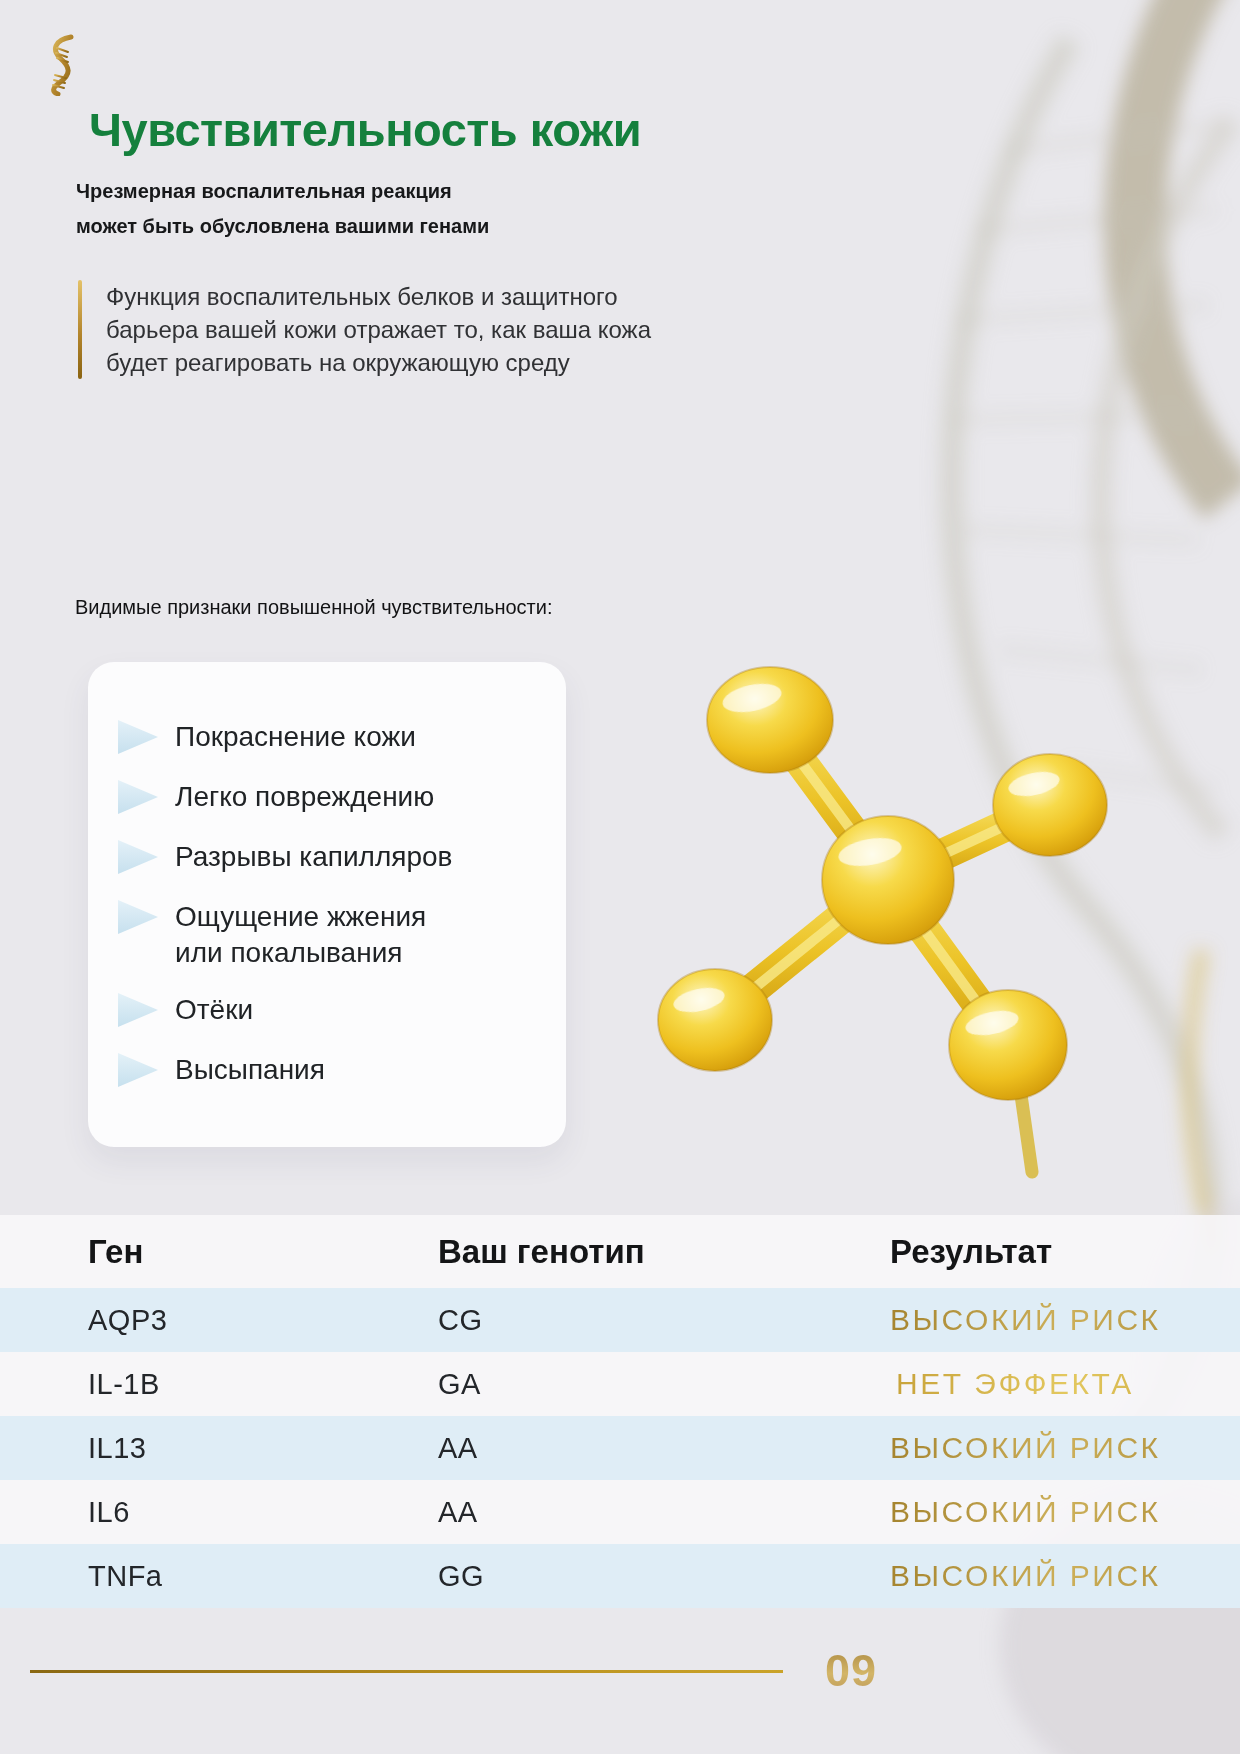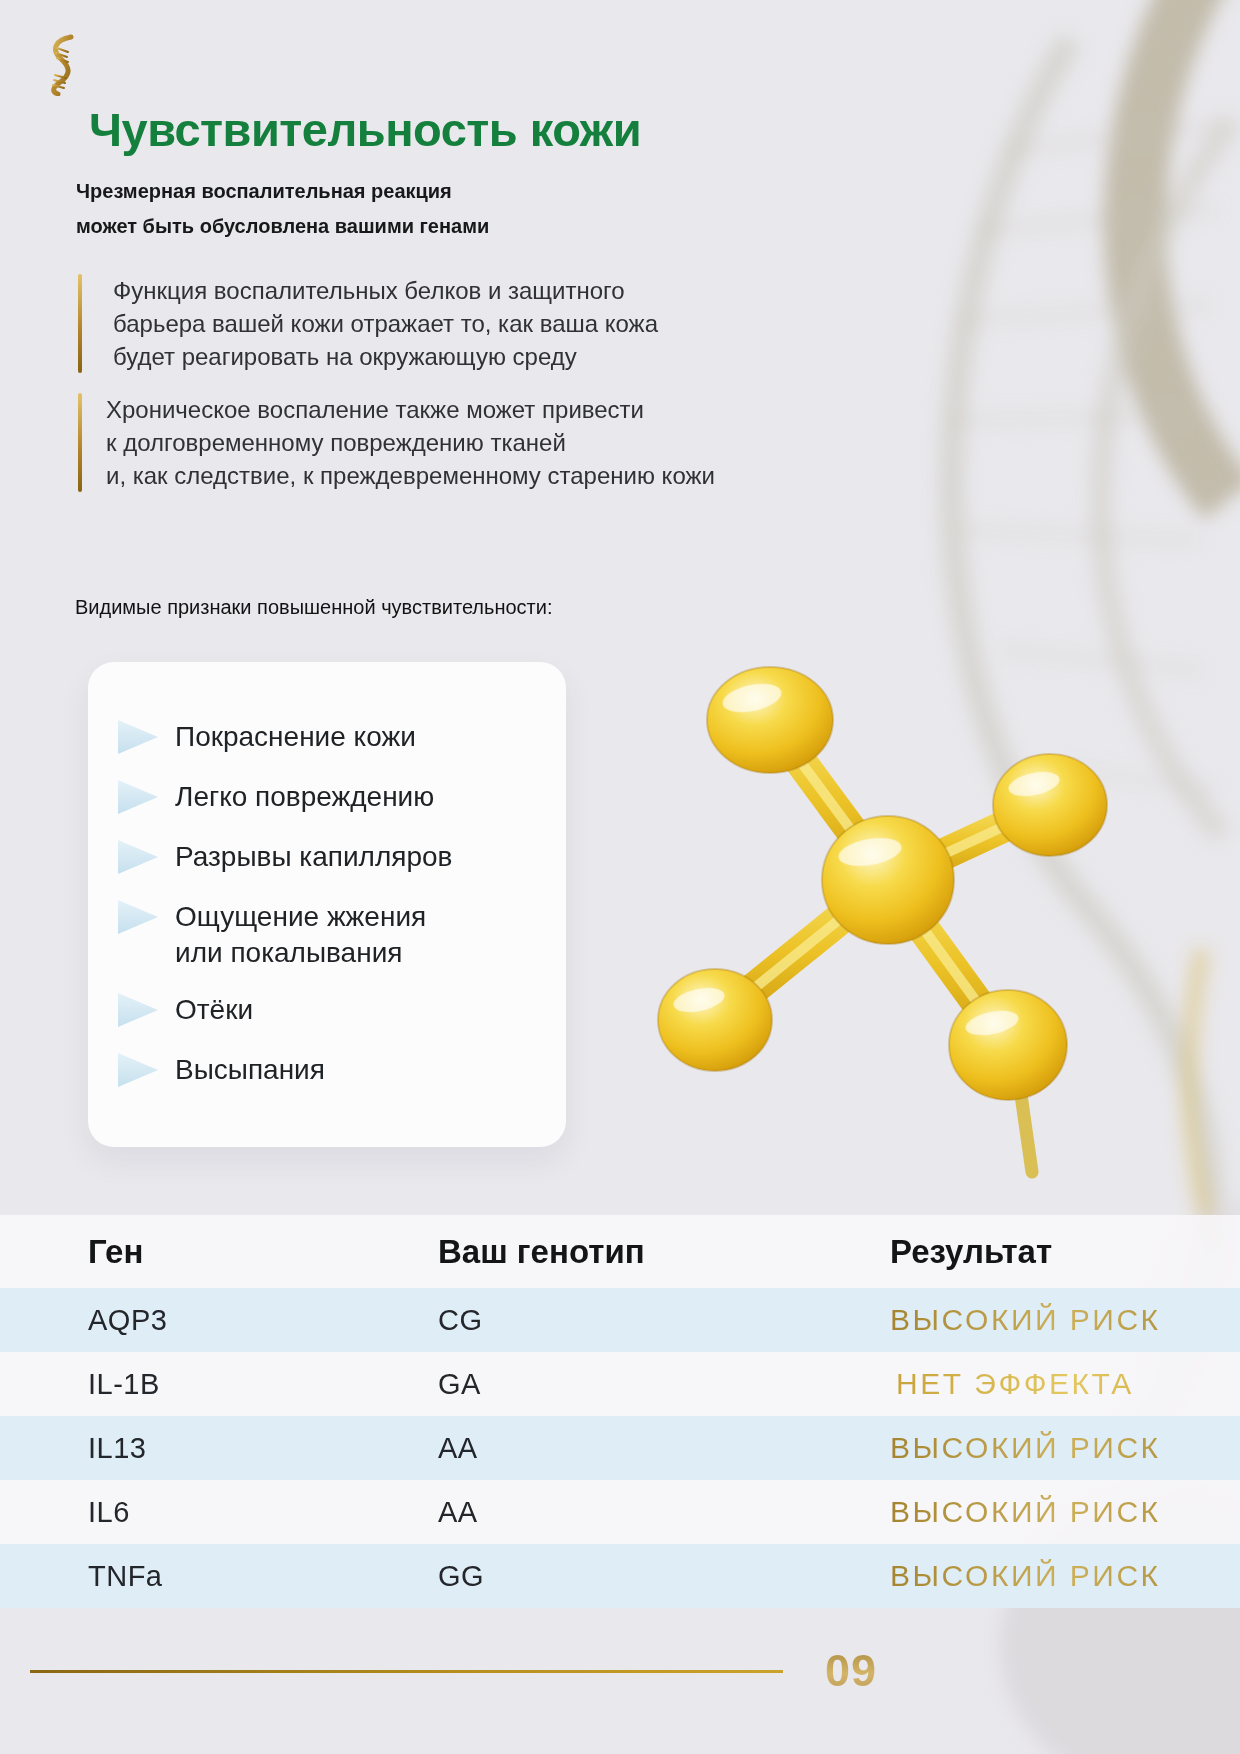--- a/index.html
+++ b/index.html
@@ -12,21 +12,21 @@
 
   
   .logo{position:absolute;left:44px;top:34px;z-index:3;}
   .title{position:absolute;left:85px;top:98px;margin:4px;font-size:47px;line-height:56px;
          font-weight:800;letter-spacing:-0.5px;color:#15803d;z-index:3;}
   .subtitle{position:absolute;left:76px;top:174px;font-size:20px;line-height:35px;
             font-weight:700;color:#17181a;z-index:3;}
 
   
   .para{position:absolute;left:78px;display:flex;z-index:3;}
-  .para.p1{top:274px;gap:7px;}
+  .para.p1{top:280px;}
   .para.p2{top:393px;}
   .gold-bar{width:4px;border-radius:2px;background:linear-gradient(180deg,#e4c269 0%,#b3852c 55%,#8a6312 100%);
             margin-right:24px;flex:0 0 4px;}
   .para-text{font-size:24px;line-height:33px;color:#303134;font-weight:400;}
 
   
   .signs-heading{position:absolute;left:75px;top:590px;margin:0;font-size:20px;line-height:34px;
                  font-weight:400;color:#121214;z-index:3;}
   .card{position:absolute;left:88px;top:662px;width:478px;height:485px;background:#fcfcfd;
         border-radius:26px;box-shadow:0 14px 30px rgba(70,70,100,0.08);z-index:2;
@@ -159,28 +159,20 @@
   </div>
 
   <div class="para p1">
     <div class="gold-bar"></div>
     <div class="para-text">
       <div>Функция воспалительных белков и защитного</div>
       <div>барьера вашей кожи отражает то, как ваша кожа</div>
       <div>будет реагировать на окружающую среду</div>
     </div>
   </div>
-  <div class="para p2">
-    <div class="gold-bar"></div>
-    <div class="para-text">
-      <div>Хроническое воспаление также может привести</div>
-      <div>к долговременному повреждению тканей</div>
-      <div>и, как следствие, к преждевременному старению кожи</div>
-    </div>
-  </div>
 
   <h2 class="signs-heading">Видимые признаки повышенной чувствительности:</h2>
 
   <div class="card">
     <div class="sign-item">
       <span class="tri-icon">
         <svg width="40" height="34" viewBox="0 0 40 34">
             <defs>
               <linearGradient id="triG" x1="0" y1="0" x2="0" y2="1">
                 <stop offset="0" stop-color="#e4f1f8"></stop>

